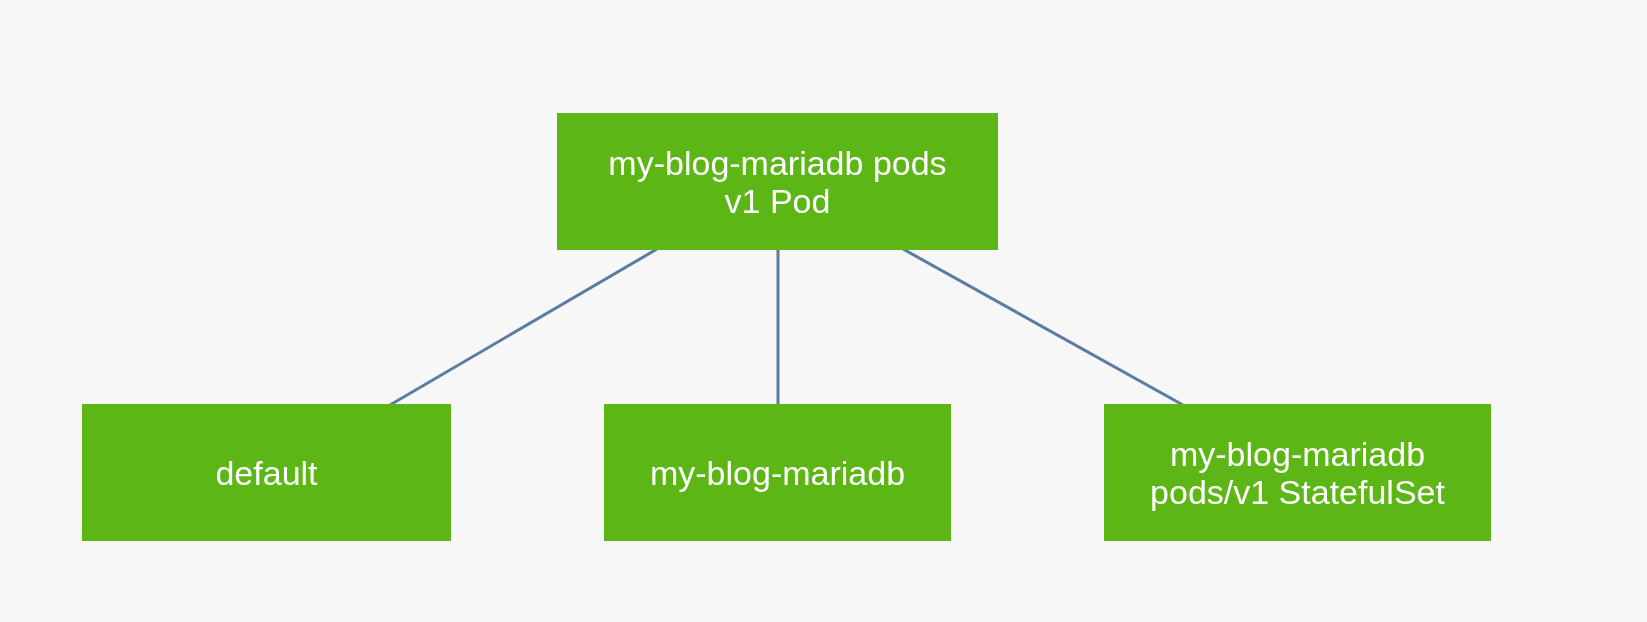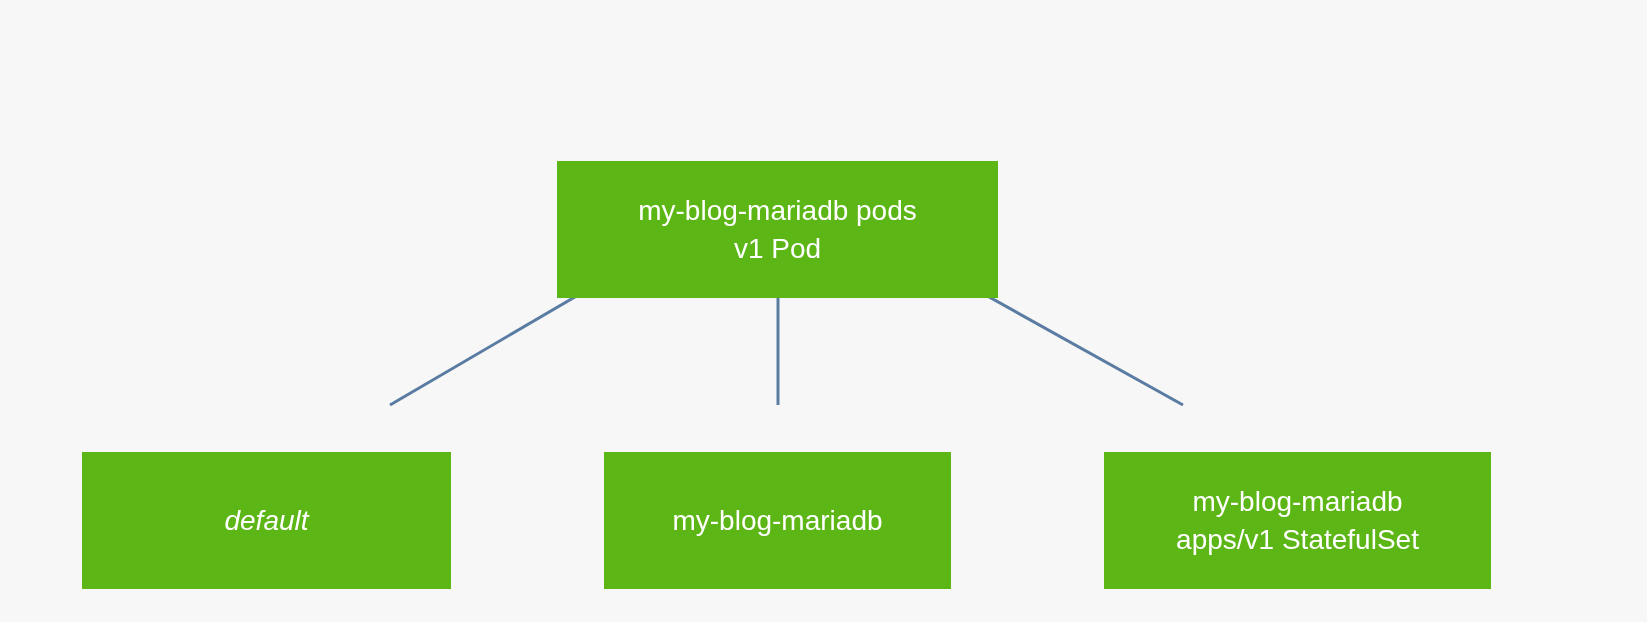--- a/index.html
+++ b/index.html
@@ -30,41 +30,39 @@
     }
     .node {
       position: absolute;
       background: #5cb615;
       color: #ffffff;
       display: flex;
       flex-direction: column;
       align-items: center;
       justify-content: center;
       text-align: center;
-      font-size: 28px;
+      font-size: 34px;
       line-height: 38px;
       cursor: pointer;
       box-sizing: border-box;
-      margin-top: 48px;
     }
     .node .node-line {
       white-space: nowrap;
     }
     #node-pod {
       left: 557px;
       top: 113px;
       width: 441px;
       height: 137px;
     }
     #node-serviceaccount {
       left: 82px;
       top: 404px;
       width: 369px;
       height: 137px;
-      font-style: italic;
     }
     #node-service {
       left: 604px;
       top: 404px;
       width: 347px;
       height: 137px;
     }
     #node-statefulset {
       left: 1104px;
       top: 404px;
@@ -91,16 +89,16 @@
   <div class="node" id="node-serviceaccount">
     <div class="node-line">default</div>
   </div>
 
   <div class="node" id="node-service">
     <div class="node-line">my-blog-mariadb</div>
   </div>
 
   <div class="node" id="node-statefulset">
     <div class="node-line">my-blog-mariadb</div>
-    <div class="node-line">apps/v1 StatefulSet</div>
+    <div class="node-line">pods/v1 StatefulSet</div>
   </div>
 
 </div>
 
 </body></html>

